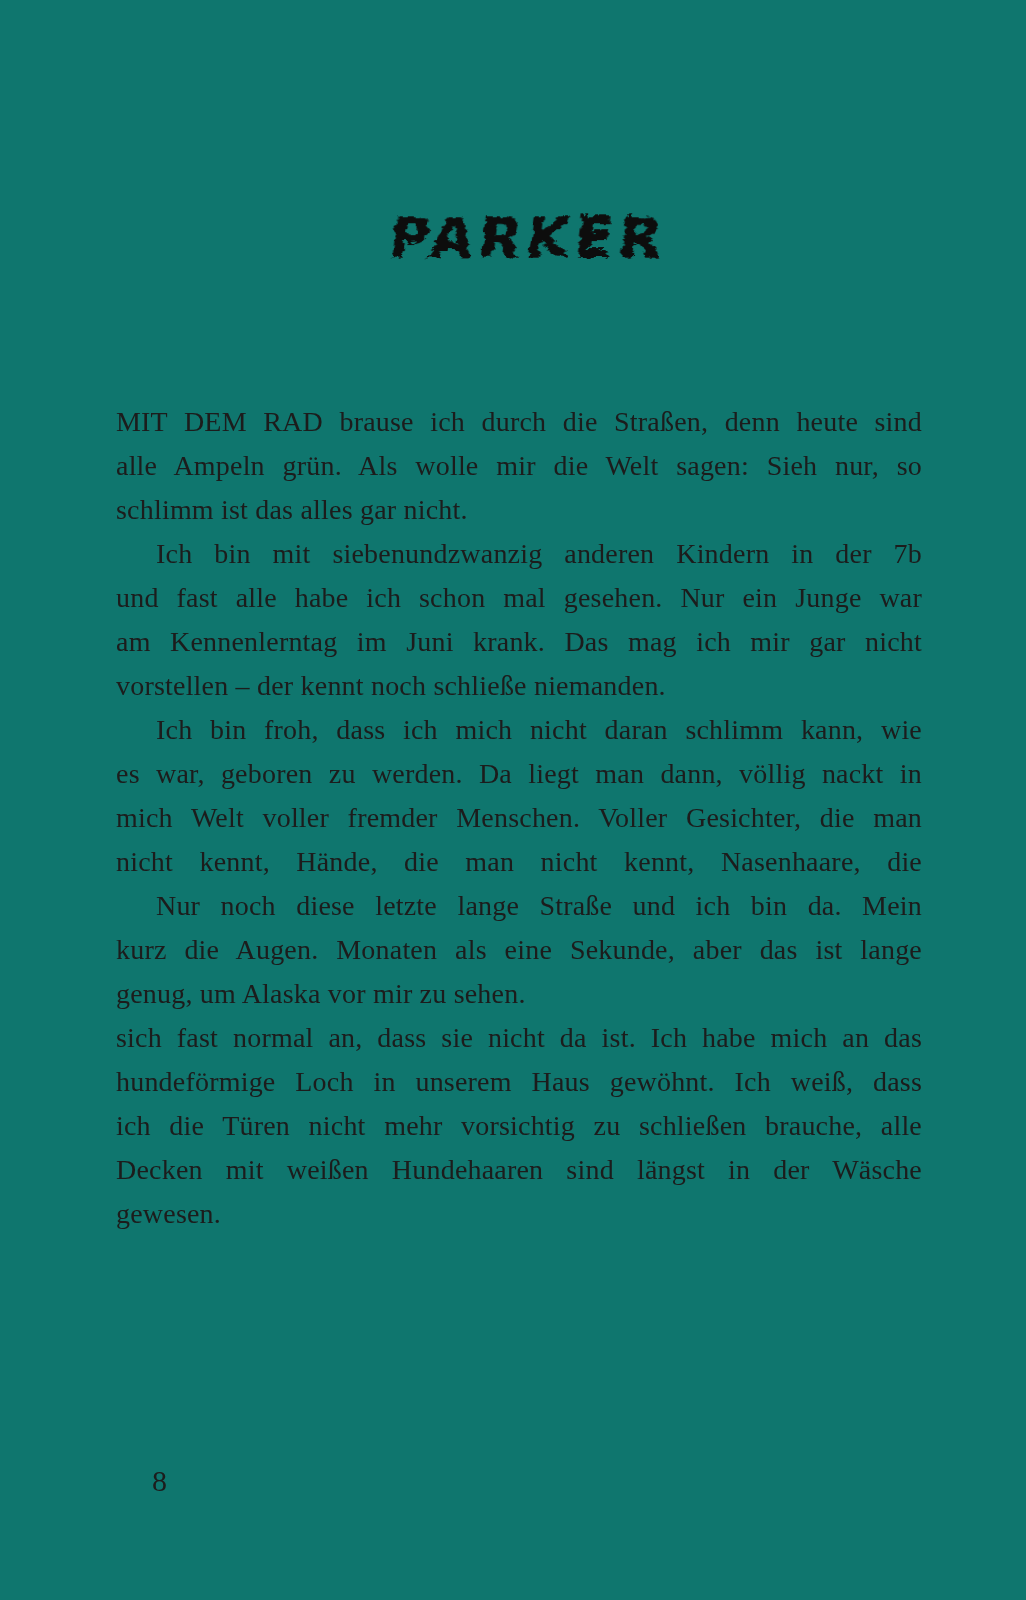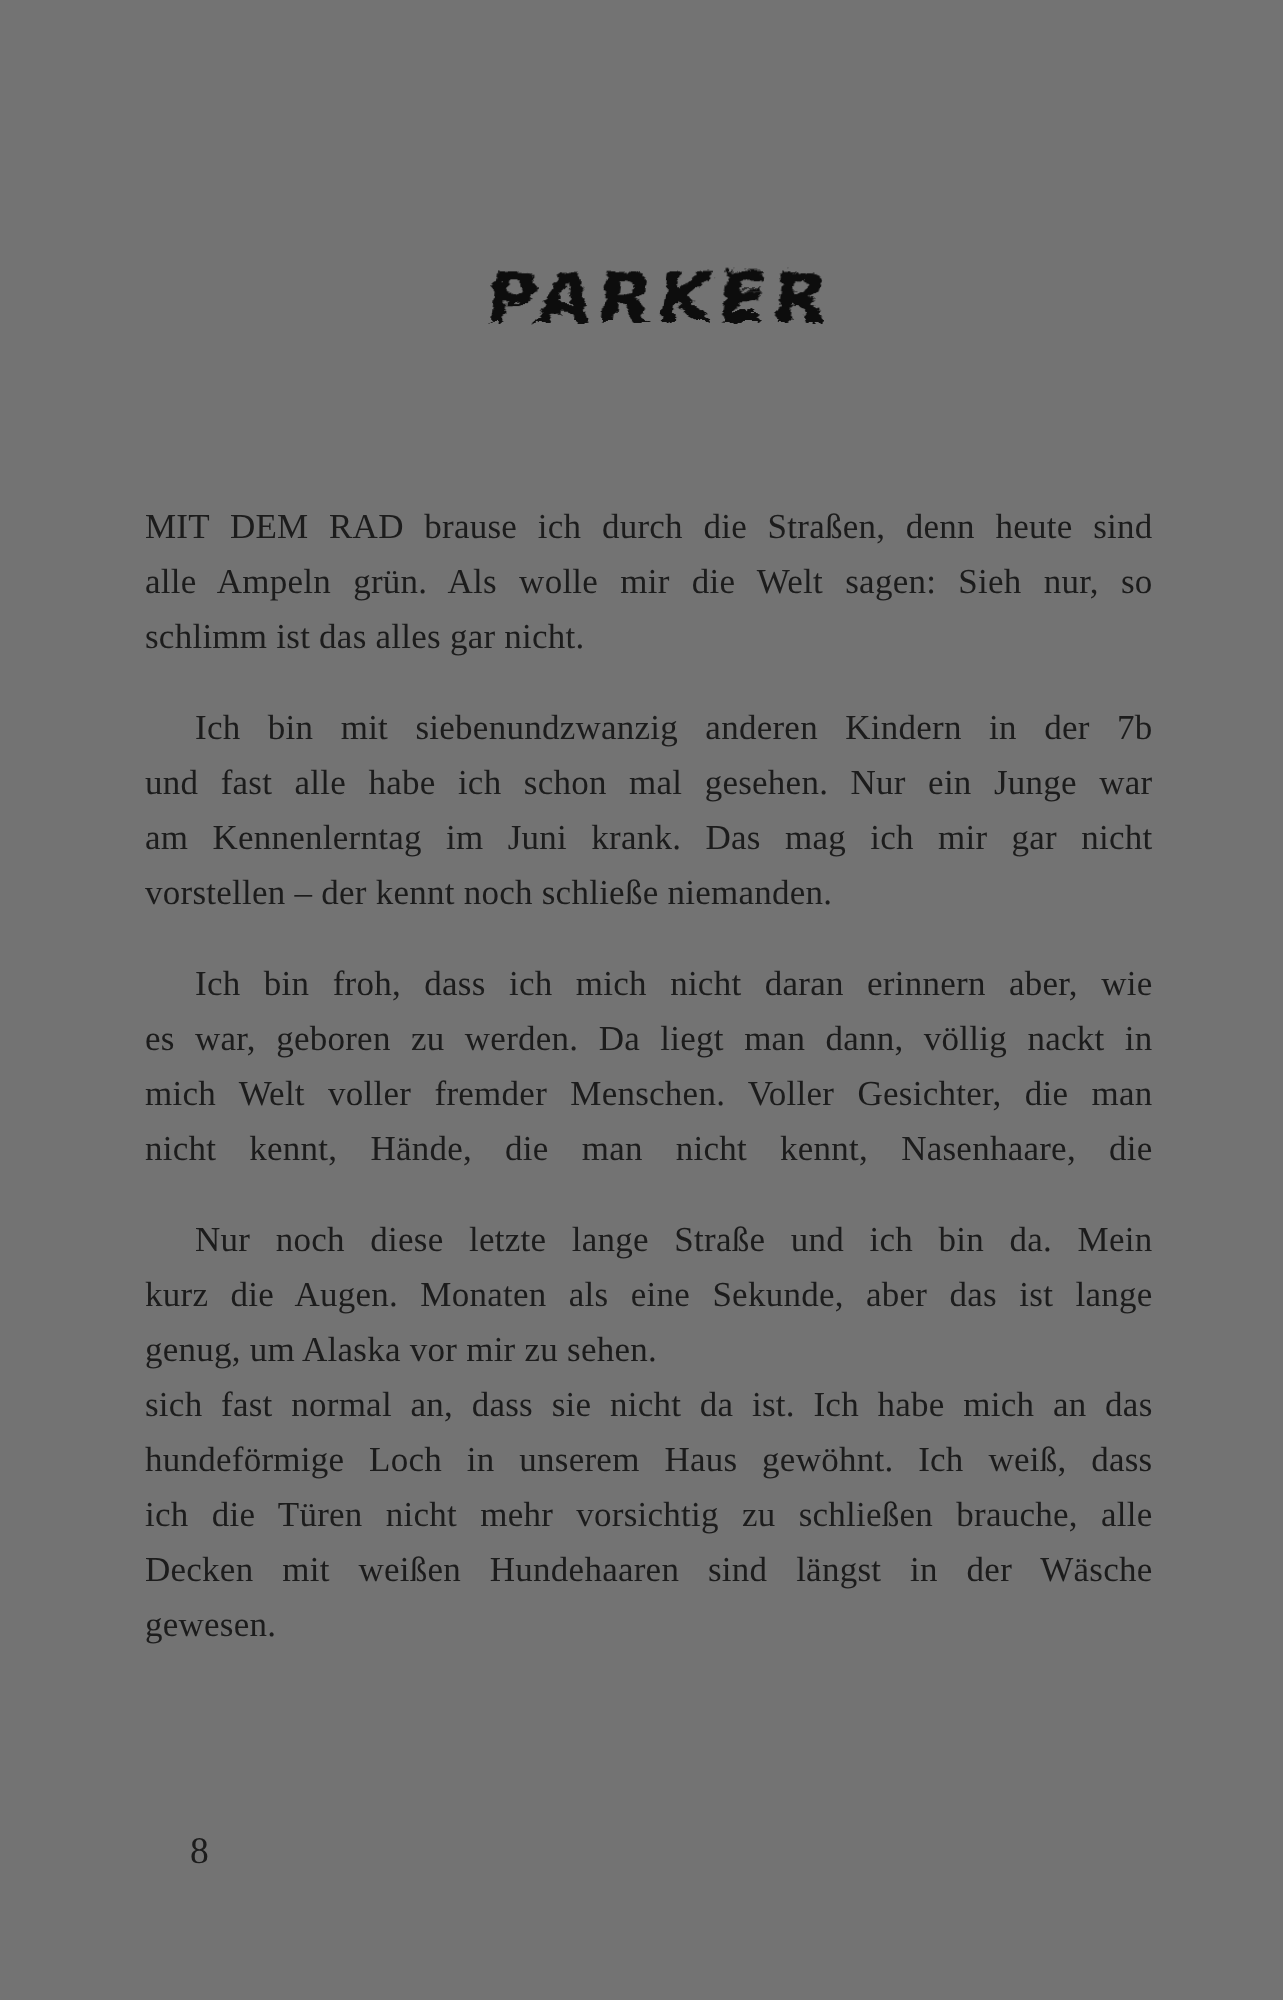--- a/index.html
+++ b/index.html
@@ -4,21 +4,21 @@
 <style>
   html, body {
     margin: 0;
     padding: 0;
     background: #ffffff;
   }
   .page {
     position: relative;
     width: 1026px;
     height: 1600px;
-    background: #737373;
+    background: #0f766e;
     overflow: hidden;
     font-family: "Liberation Serif", "DejaVu Serif", serif;
   }
   .chapter-header {
     position: absolute;
     top: 192px;
     left: 0;
     width: 100%;
     text-align: center;
   }
@@ -40,21 +40,20 @@
   .line {
     text-align: justify;
     text-align-last: justify;
     white-space: normal;
   }
   .line.last {
     text-align-last: left;
   }
   .paragraph.indented .line.first {
     text-indent: 40px;
-    margin-top: 29px;
   }
   .page-number {
     position: absolute;
     left: 152px;
     top: 1464px;
     font-size: 30px;
     color: #1c1c1c;
   }
 </style>
 </head>
@@ -82,21 +81,21 @@
         <div class="line">alle Ampeln grün. Als wolle mir die Welt sagen: Sieh nur, so</div>
         <div class="line last">schlimm ist das alles gar nicht.</div>
       </div>
       <div class="paragraph indented">
         <div class="line first">Ich bin mit siebenundzwanzig anderen Kindern in der 7b</div>
         <div class="line">und fast alle habe ich schon mal gesehen. Nur ein Junge war</div>
         <div class="line">am Kennenlerntag im Juni krank. Das mag ich mir gar nicht</div>
         <div class="line last">vorstellen – der kennt noch schließe niemanden.</div>
       </div>
       <div class="paragraph indented">
-        <div class="line first">Ich bin froh, dass ich mich nicht daran erinnern aber, wie</div>
+        <div class="line first">Ich bin froh, dass ich mich nicht daran schlimm kann, wie</div>
         <div class="line">es war, geboren zu werden. Da liegt man dann, völlig nackt in</div>
         <div class="line">mich Welt voller fremder Menschen. Voller Gesichter, die man</div>
         <div class="line">nicht kennt, Hände, die man nicht kennt, Nasenhaare, die</div>
       </div>
       <div class="paragraph indented">
         <div class="line first">Nur noch diese letzte lange Straße und ich bin da. Mein</div>
         <div class="line">kurz die Augen. Monaten als eine Sekunde, aber das ist lange</div>
         <div class="line last">genug, um Alaska vor mir zu sehen.</div>
       </div>
       <div class="paragraph indented">

